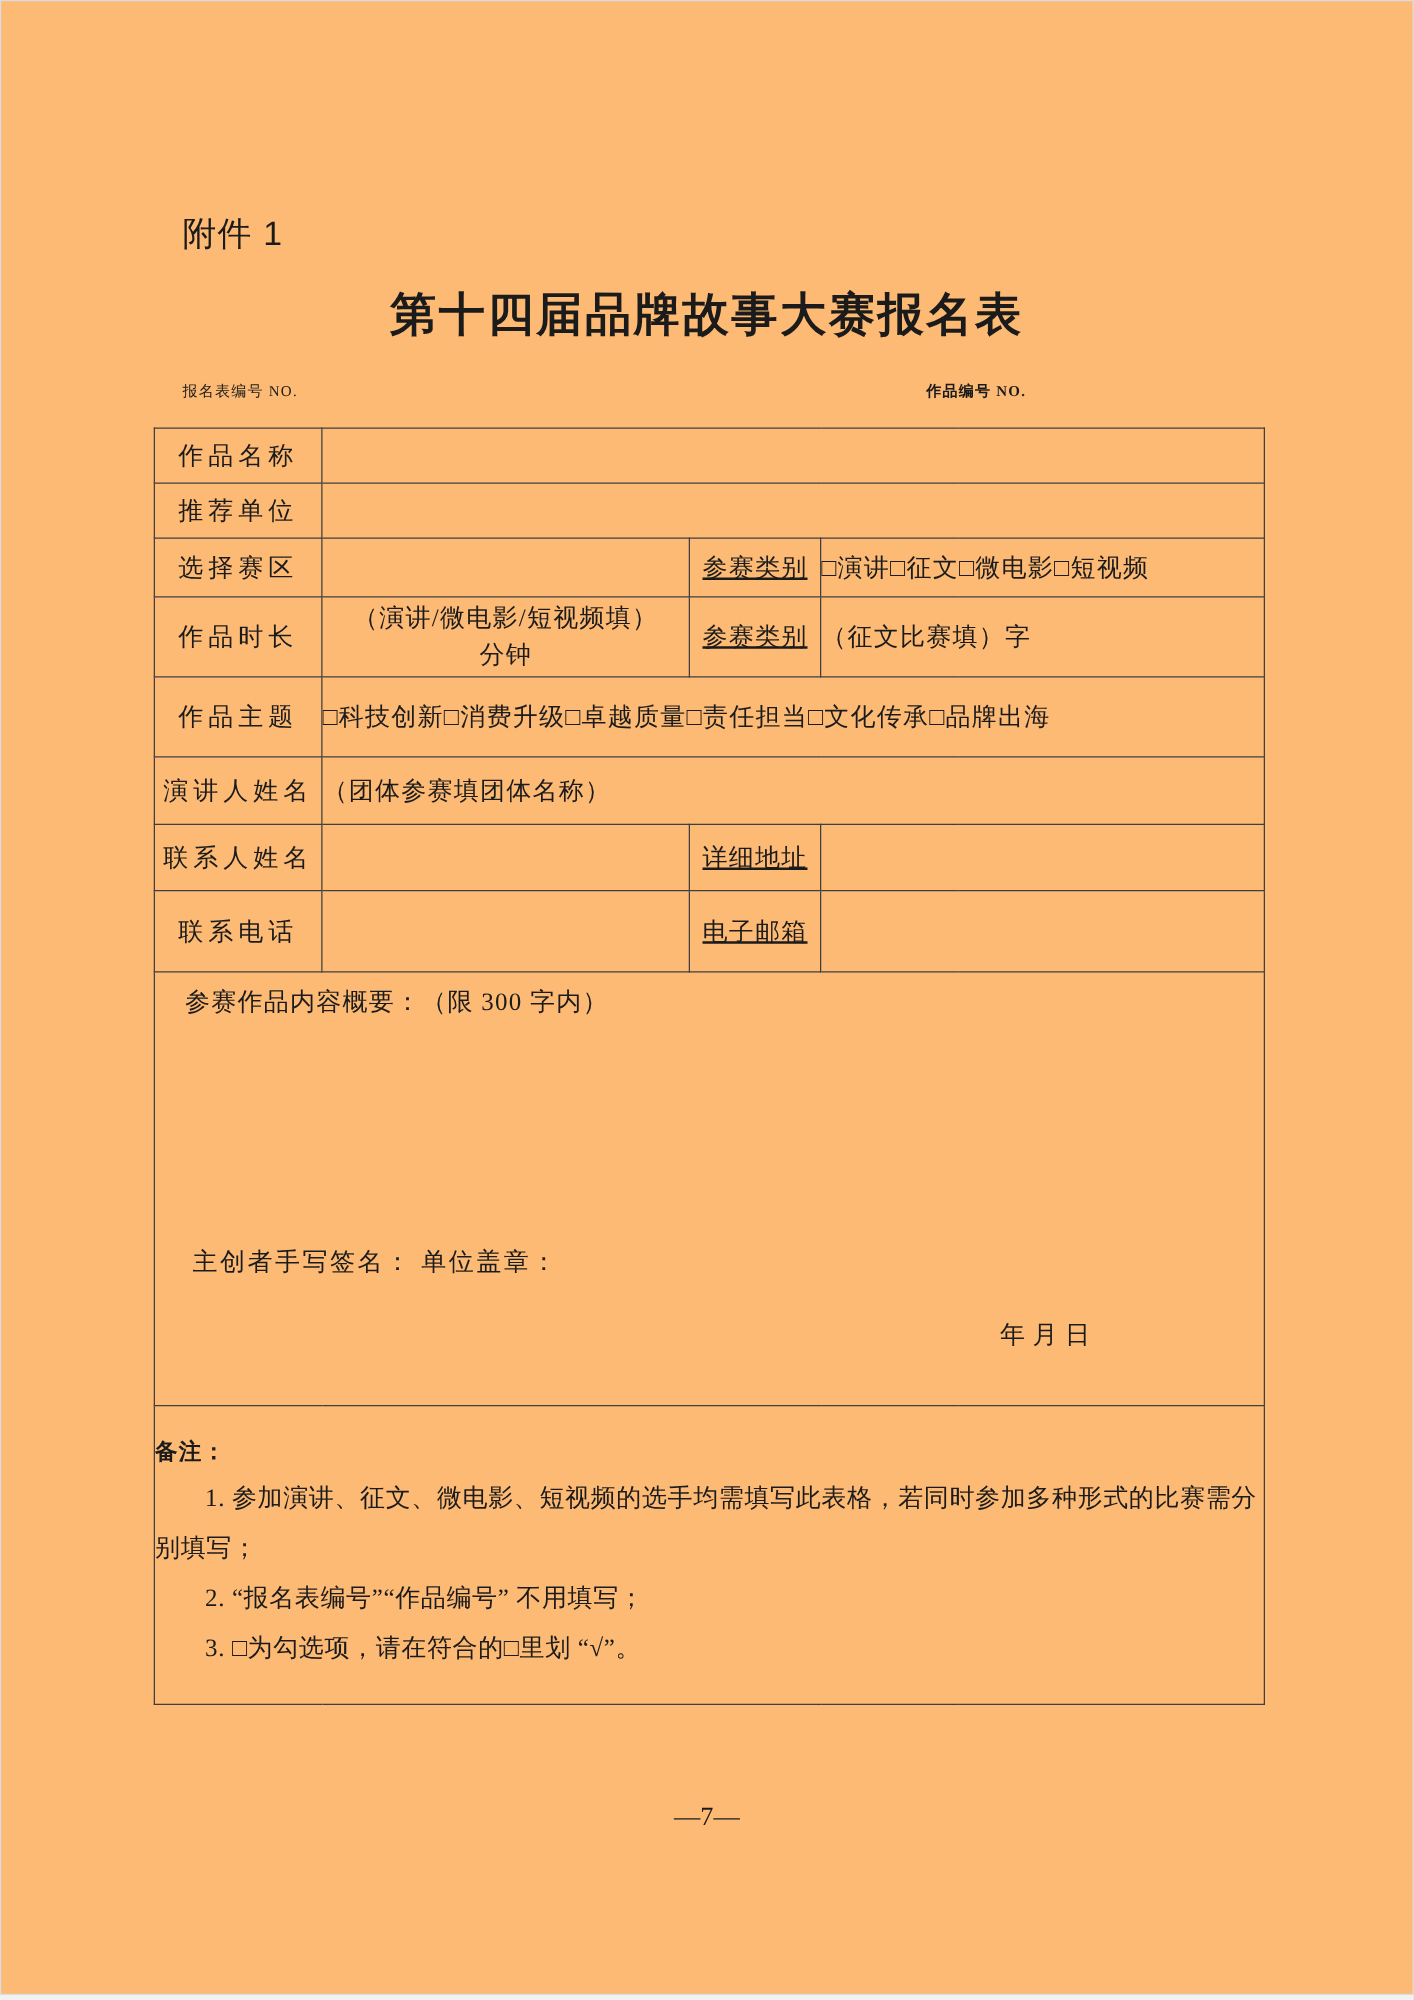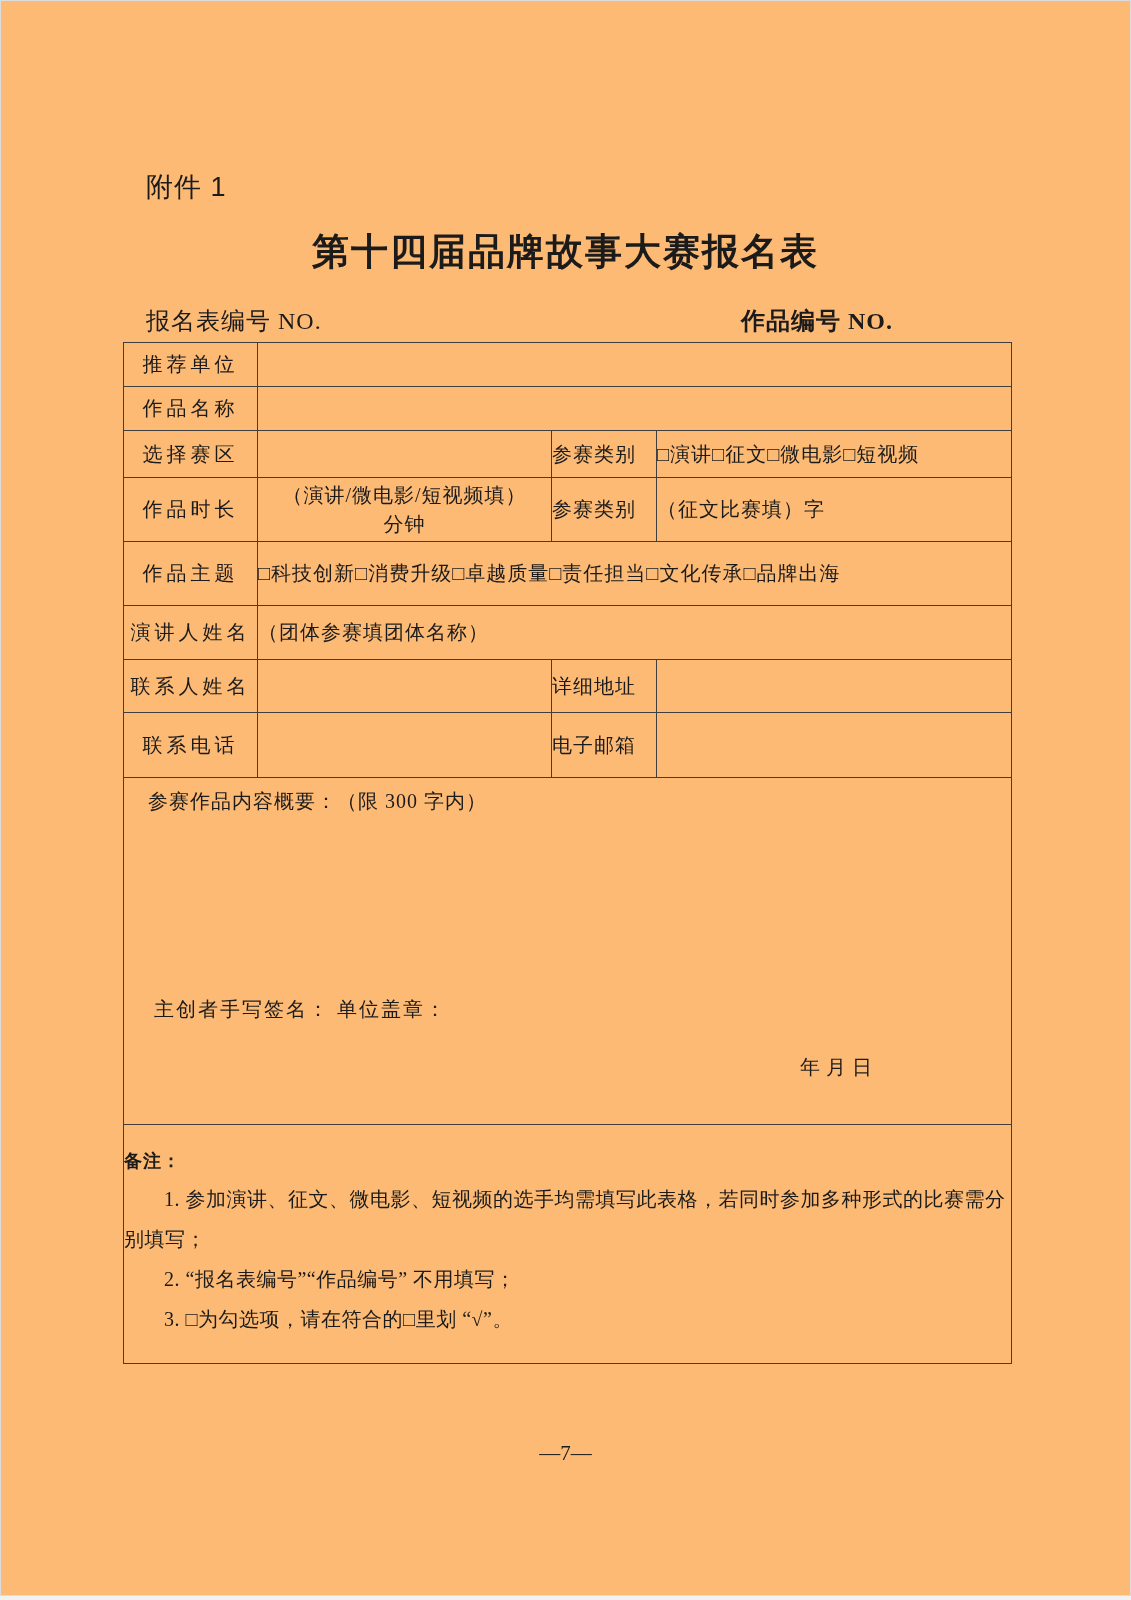--- a/index.html
+++ b/index.html
@@ -21,21 +21,21 @@
   }
   .doc-title {
     position:absolute; left:0; top:226px; width:100%;
     text-align:center;
     font-family:"Liberation Sans","DejaVu Sans",sans-serif;
     font-weight:bold; font-size:37px; letter-spacing:2px;
   }
   .no-label {
     position:absolute; top:304px;
     font-family:"Liberation Serif","DejaVu Serif",serif;
-    font-size:24px; letter-spacing:1px;
+    font-size:12px; letter-spacing:1px;
   }
   .no-form { left:145px; }
   .no-work { left:740px;font-weight:bold; }
 
   table.form {
     position:absolute; left:122px; top:341px;
     width:888px;
     border-collapse:collapse; table-layout:fixed;
     font-family:"Liberation Serif","DejaVu Serif",serif;
     font-size:20px;
@@ -43,21 +43,21 @@
   table.form td {
     border:1px solid #3f3f3f;
     padding:0;
     vertical-align:middle;
     overflow:hidden;
   }
   .h44{height:44px}.h47{height:47px}.h64{height:64px}.h54{height:54px}
   .h53{height:53px}.h65{height:65px}.h347{height:347px}.h239{height:239px}
 
   .lbl      { text-align:center; letter-spacing:4px; }
-  .mid-lbl  { letter-spacing:1px; }
+  .mid-lbl  { text-align:center; letter-spacing:1px;text-decoration:underline; }
   .val-left { text-align:left; padding-left:8px; letter-spacing:1px; }
   .center2  { text-align:center; line-height:1.45; letter-spacing:1px; }
 
   .bigcell { position:relative; vertical-align:top; }
   .bigcell span { position:absolute; white-space:nowrap; }
   .summary-label   { left:24px;  top:10px;  letter-spacing:1px; }
   .signature-label { left:30px;  top:218px; letter-spacing:2px; }
   .date-label      { left:676px; top:276px; letter-spacing:6px;text-align:right; }
 
   .notes-cell { vertical-align:top; padding:16px 16px 0 14px; }
@@ -92,26 +92,26 @@
     <colgroup>
       <col style="width:134px">
       <col style="width:294px">
       <col style="width:105px">
       <col style="width:110px">
       <col style="width:245px">
     </colgroup>
 
     <tbody>
         <tr class="h44">
-      <td class="lbl">推荐单位</td>
+      <td class="lbl">作品名称</td>
       <td colspan="4"></td>
     </tr>
 
     <tr class="h44">
-      <td class="lbl">作品名称</td>
+      <td class="lbl">推荐单位</td>
       <td colspan="4"></td>
     </tr>
 
     <tr class="h47">
       <td class="lbl">选择赛区</td>
       <td></td>
       <td class="mid-lbl">参赛类别</td>
       <td colspan="2" class="val-left">□演讲□征文□微电影□短视频</td>
     </tr>
 

